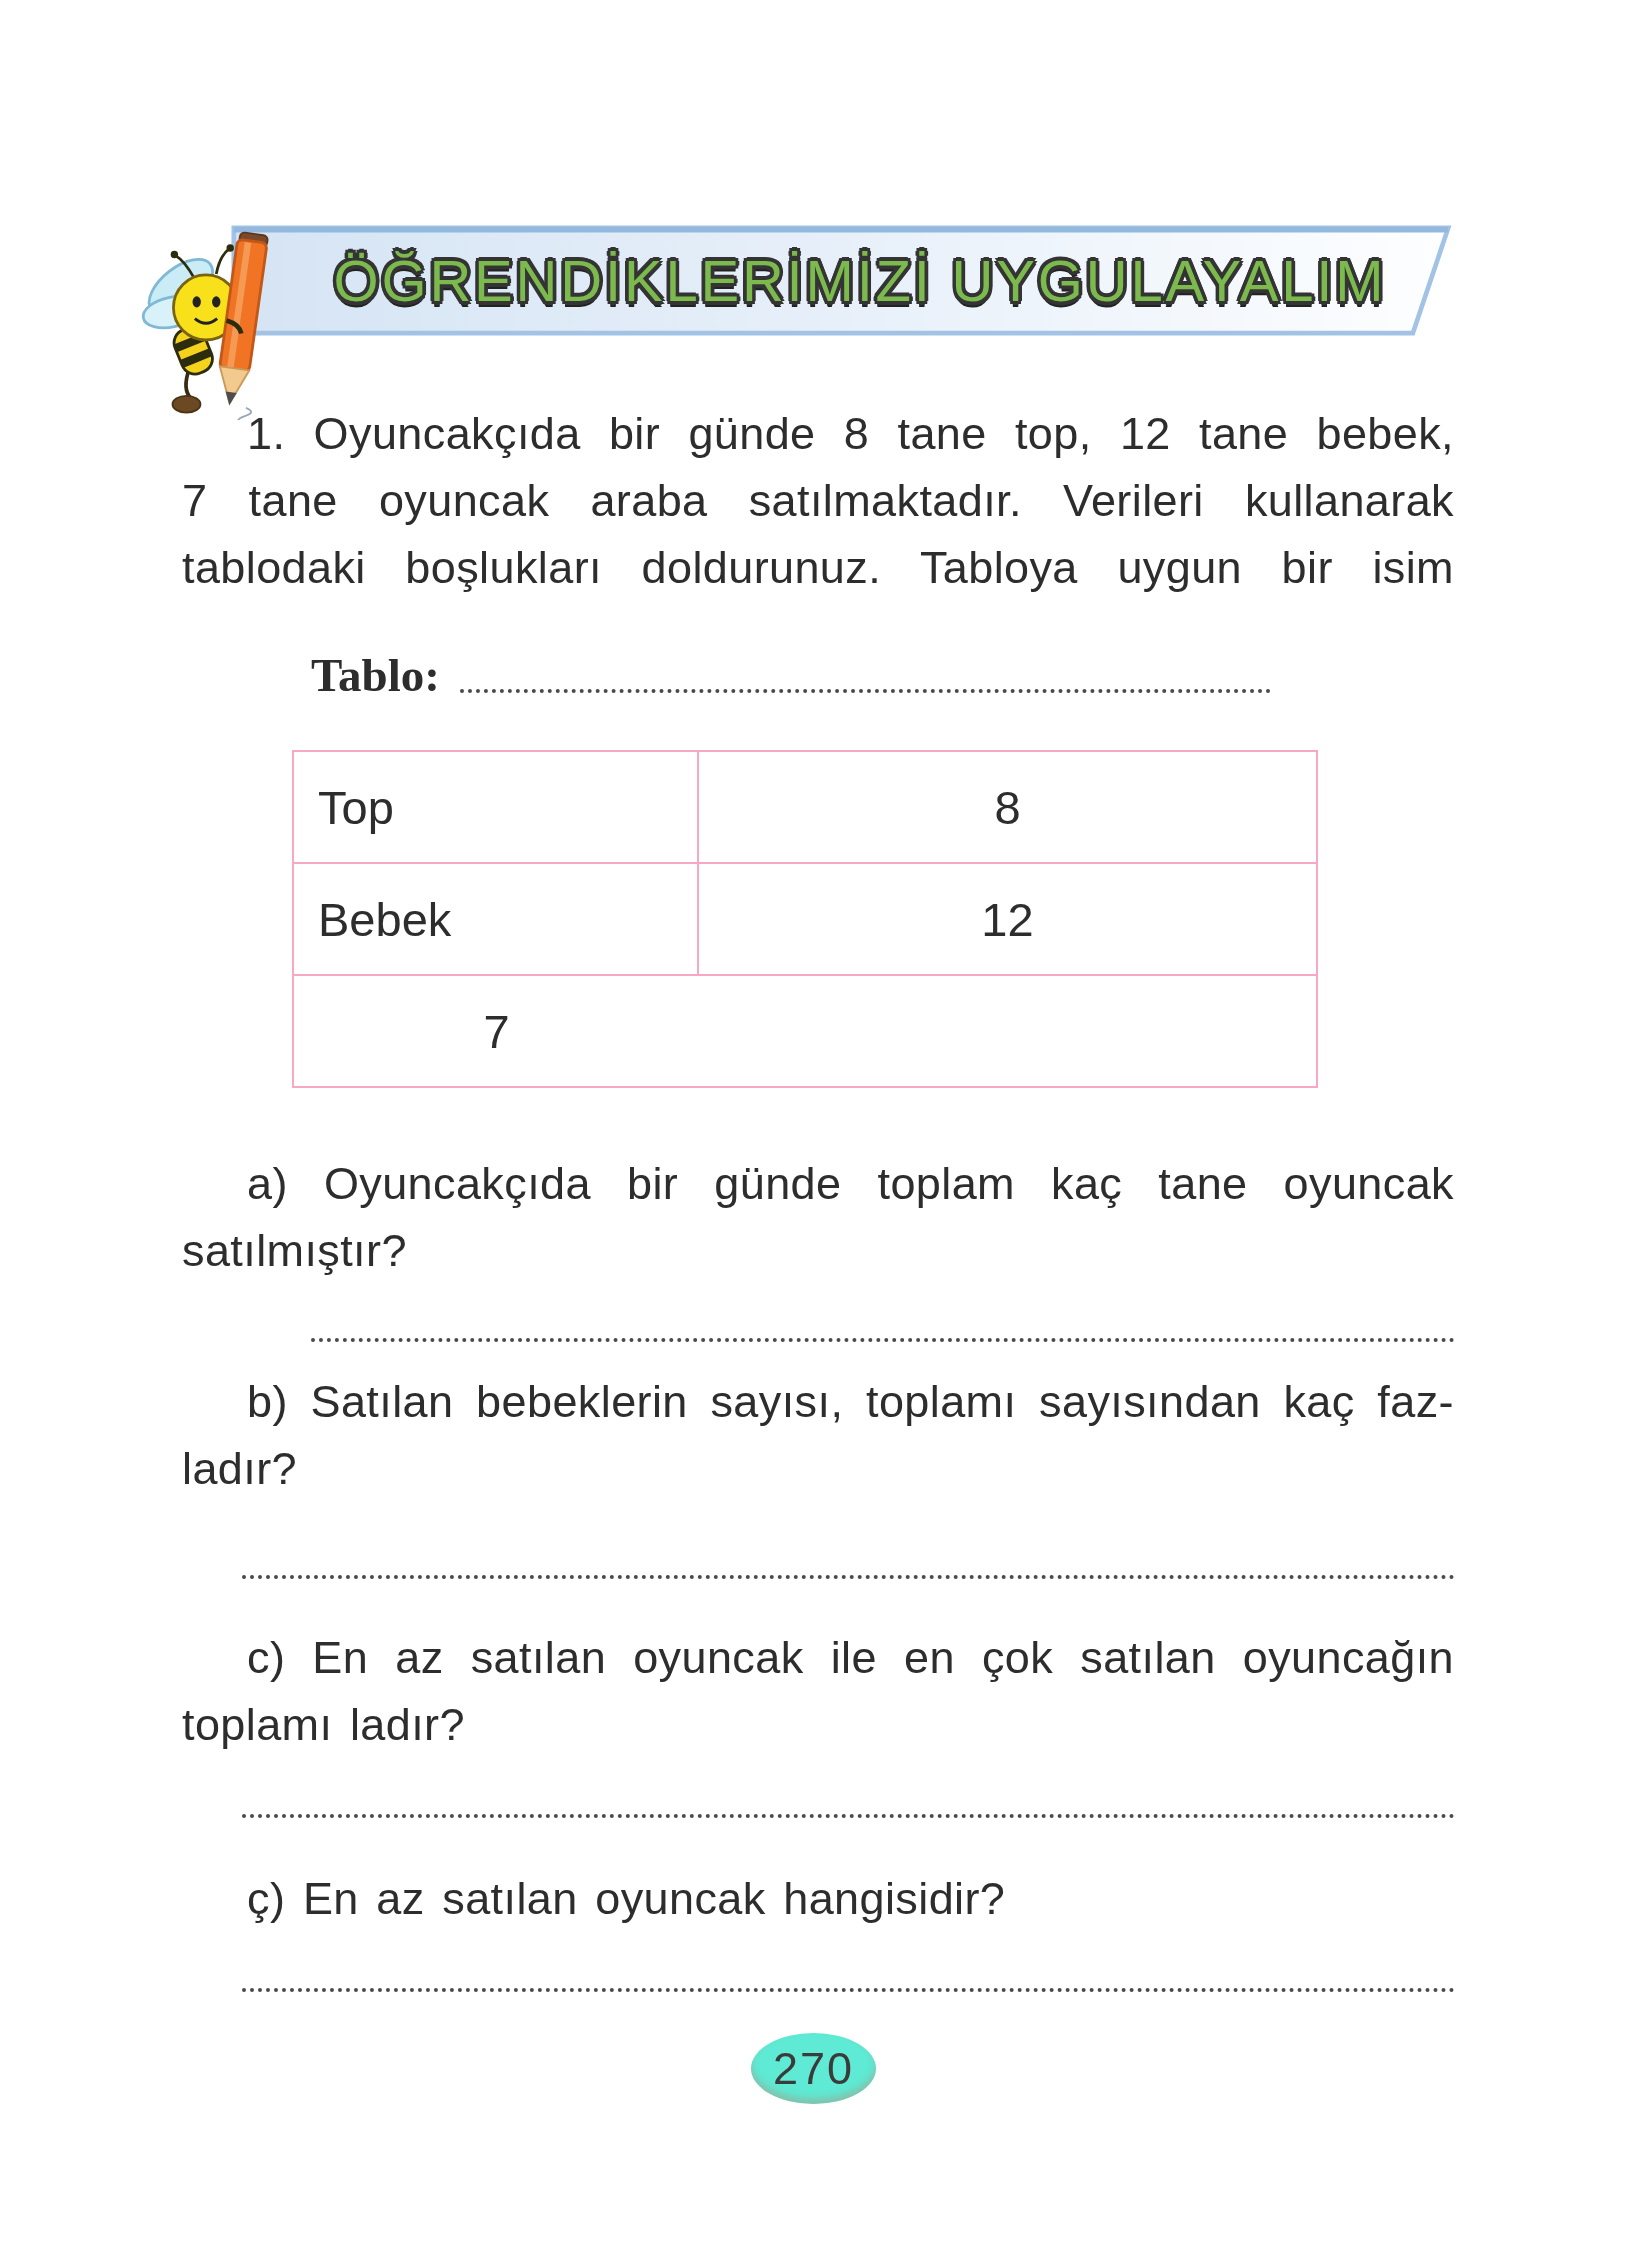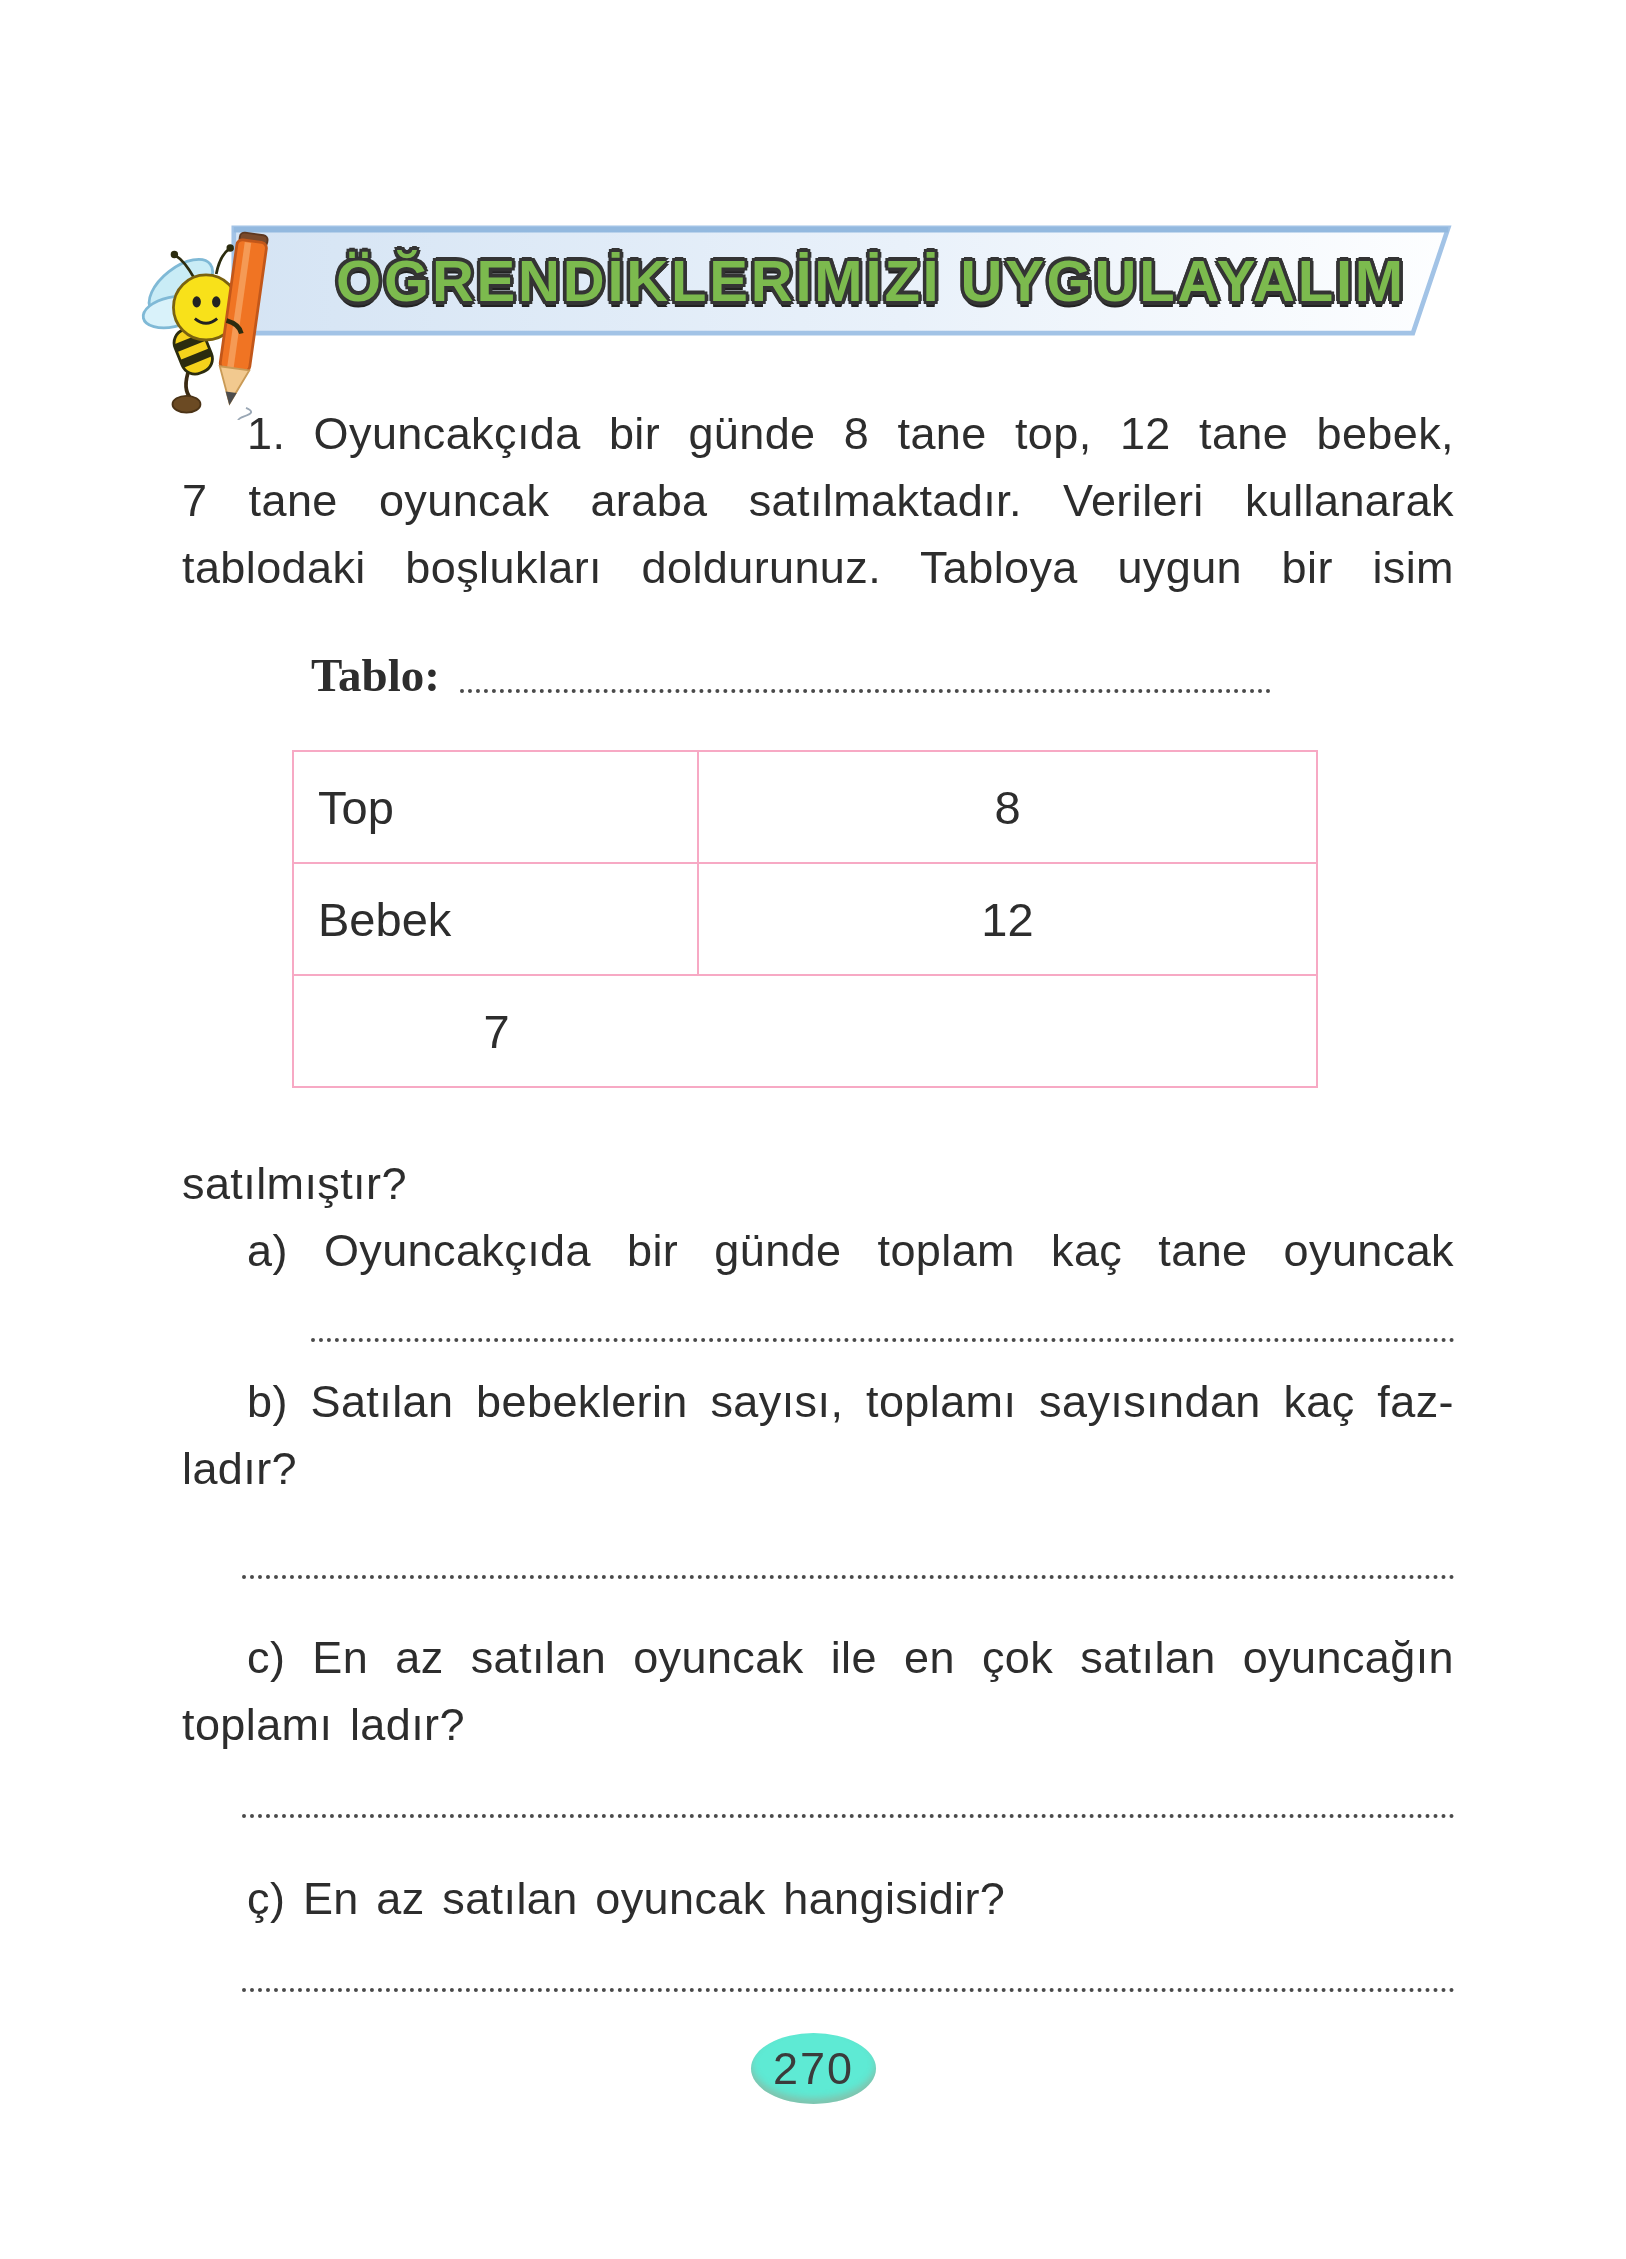--- a/index.html
+++ b/index.html
@@ -7,24 +7,24 @@
     width:1627px;height:2260px;background:#ffffff;
     font-family:"Liberation Sans", sans-serif;color:#2d2d2d;
     overflow:hidden;position:relative;
   }
   .content{margin-left:182px;width:1272px;}
 
   
   .banner-wrap{position:relative;margin-top:224px;margin-left:49px;width:1221px;height:113px;}
   .banner-svg{position:absolute;left:0;top:0;}
   .banner-title{
-    position:absolute;left:11px;top:0;width:1221px;height:113px;
+    position:absolute;left:0;top:0;width:1221px;height:113px;
     display:flex;align-items:center;justify-content:center;
     padding-left:37px;box-sizing:border-box;
-    font-size:58px;font-weight:bold;letter-spacing:2.8px;
+    font-size:58px;font-weight:normal;letter-spacing:2.8px;
     color:#7cba4e;
     text-shadow:
       -2.8px -2.8px 0 #343434, 2.8px -2.8px 0 #343434,
       -2.8px 2.8px 0 #343434, 2.8px 2.8px 0 #343434,
       -3.7px 0 0 #343434, 3.7px 0 0 #343434,
       0 -3.7px 0 #343434, 0 3.7px 0 #343434,
       0 5.6px 0 #222222;
     white-space:nowrap;
   }
   .bee{position:absolute;left:-93px;top:-3.7px;z-index:3;}
@@ -149,22 +149,22 @@
     <div class="toy-row">
       <div class="cell-item">Bebek</div>
       <div class="cell-value">12</div>
     </div>
     <div class="toy-row">
       <div class="cell-value">7</div>
     </div>
   </div>
 
   <div class="qa">
+    <div class="txt just indent">a) Oyuncakçıda bir günde toplam kaç tane oyuncak</div>
     <div class="txt">satılmıştır?</div>
-    <div class="txt just indent">a) Oyuncakçıda bir günde toplam kaç tane oyuncak</div>
   </div>
   <div class="dotline dot-a"></div>
 
   <div class="qb">
     <div class="txt just indent">b) Satılan bebeklerin sayısı, toplamı sayısından kaç faz-</div>
     <div class="txt">ladır?</div>
   </div>
   <div class="dotline dot-b"></div>
 
   <div class="qc">

